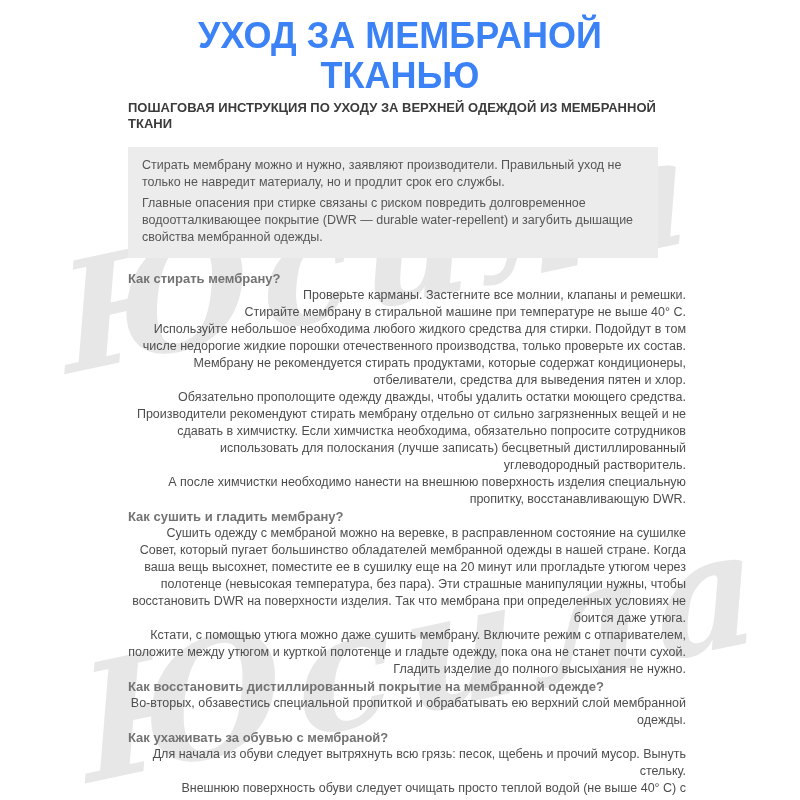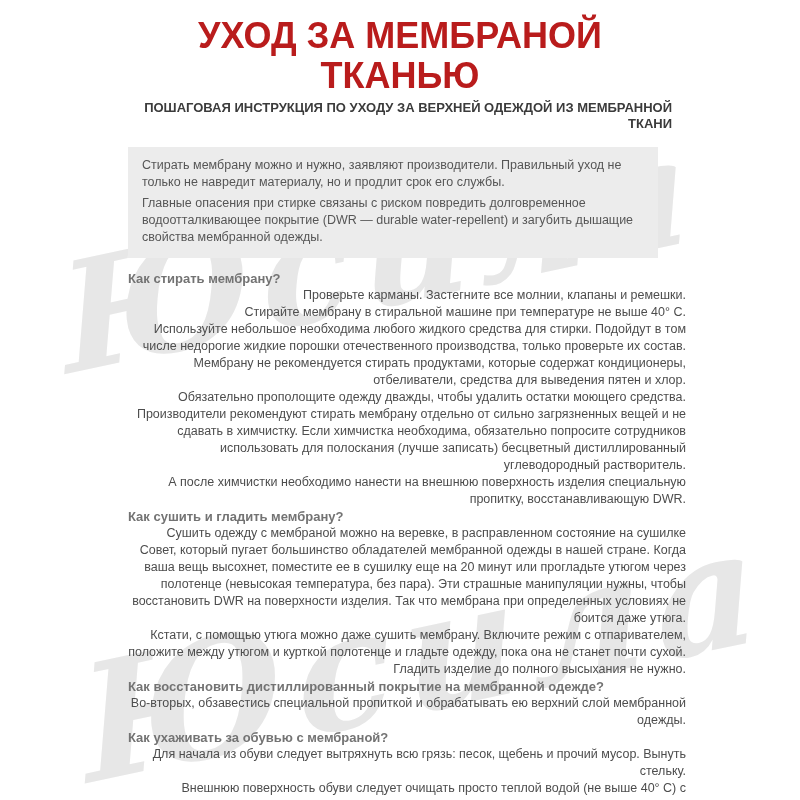--- a/index.html
+++ b/index.html
@@ -54,21 +54,21 @@
     width: 544px;
     text-align: center;
     font-size: 36px;
     font-weight: bold;
     letter-spacing: 0px;
     line-height: 40px;
   }
   .page-subtitle {
     margin: 4px 0 0 0;
     width: 544px;
-    text-align: right;
+    text-align: left;
     font-size: 13px;
     font-weight: bold;
     line-height: 16px;
   }
   .intro-box {
     margin-top: 15px;
     width: 510px;
     padding: 6px 10px 8px 10px;
     background: #ececec;
   }
@@ -99,21 +99,21 @@
 </style>
 </head>
 <body>
 
 <div class="page">
 
   <div class="watermark wm-1" style="color: rgb(231, 231, 231);">Юсила</div>
   <div class="watermark wm-2" style="color: rgb(231, 231, 231);">Юсила</div>
 
   <div class="content">
-    <h1 class="page-title" style="color: #b91c1c;">УХОД ЗА МЕМБРАНОЙ ТКАНЬЮ</h1>
+    <h1 class="page-title" style="color: #3b82f6;">УХОД ЗА МЕМБРАНОЙ ТКАНЬЮ</h1>
     <h2 class="page-subtitle" style="color: rgb(59, 59, 59);">ПОШАГОВАЯ ИНСТРУКЦИЯ ПО УХОДУ ЗА ВЕРХНЕЙ ОДЕЖДОЙ ИЗ МЕМБРАННОЙ ТКАНИ</h2>
 
     <div class="intro-box" style="background: rgb(236, 236, 236);">
         <p>Стирать мембрану можно и нужно, заявляют производители. Правильный уход не только не навредит материалу, но и продлит срок его службы.</p>
         <p>Главные опасения при стирке связаны с риском повредить долговременное водоотталкивающее покрытие (DWR — durable water-repellent) и загубить дышащие свойства мембранной одежды.</p>
       </div>
 
     <div class="article-body">
         <p class="sec-h">Как стирать мембрану?</p>
         <p class="body-p">Проверьте карманы. Застегните все молнии, клапаны и ремешки.</p>

